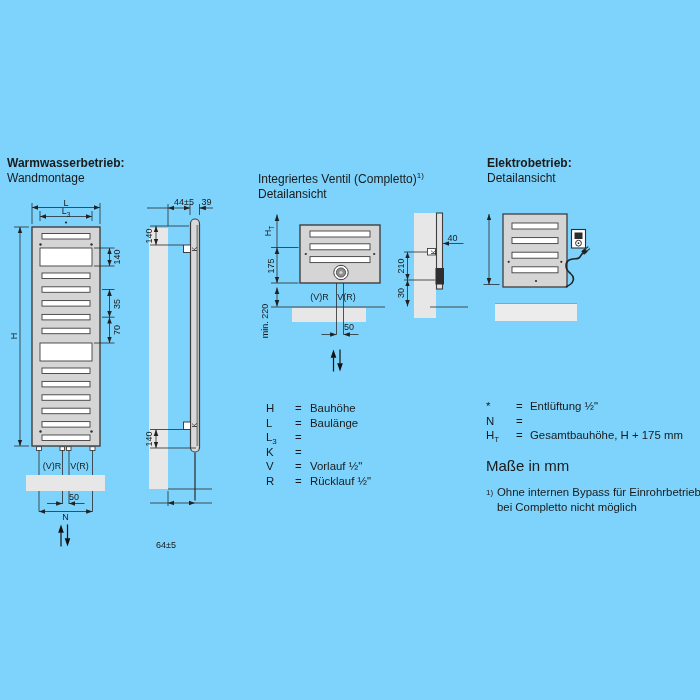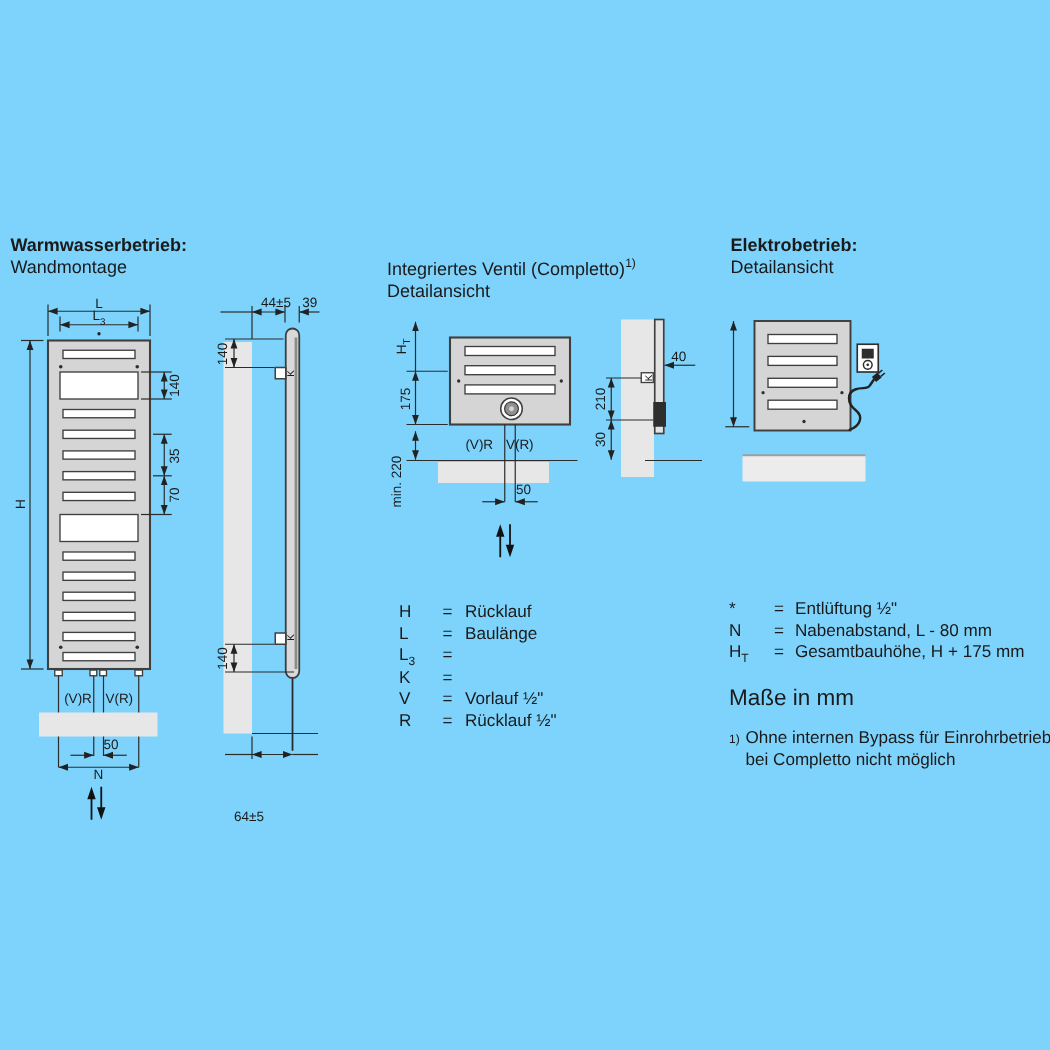--- a/index.html
+++ b/index.html
@@ -266,21 +266,21 @@
 
   <span class="hlab" style="left:452.5px;top:237.5px;text-align:center;">40</span>
   <span class="vlab klab" style="left:433.5px;top:251.5px;">K</span>
   <span class="vlab" style="left:400.5px;top:266px;">210</span>
   <span class="vlab" style="left:400.5px;top:293px;">30</span>
 
   <div class="legend lgl" style="left:266px;top:402px;width:218px;">
     <div class="lg-row">
         <span class="lg-sym"><span>H</span><sub class="lg-sub"></sub></span>
         <span class="lg-eq">=</span>
-        <span class="lg-text">Rücklauf</span>
+        <span class="lg-text">Bauhöhe</span>
       </div>
     <div class="lg-row">
         <span class="lg-sym"><span>L</span><sub class="lg-sub"></sub></span>
         <span class="lg-eq">=</span>
         <span class="lg-text">Baulänge</span>
       </div>
     <div class="lg-row">
         <span class="lg-sym"><span>L</span><sub class="lg-sub">3</sub></span>
         <span class="lg-eq">=</span>
       </div>
@@ -302,21 +302,20 @@
 
   <div class="legend lgr" style="left:486px;top:400px;width:214px;">
     <div class="lg-row">
         <span class="lg-sym"><span>*</span><sub class="lg-sub"></sub></span>
         <span class="lg-eq">=</span>
         <span class="lg-text">Entlüftung ½"</span>
       </div>
     <div class="lg-row">
         <span class="lg-sym"><span>N</span><sub class="lg-sub"></sub></span>
         <span class="lg-eq">=</span>
-        <span class="lg-text">Nabenabstand, L - 80 mm</span>
       </div>
     <div class="lg-row">
         <span class="lg-sym"><span>H</span><sub class="lg-sub">T</sub></span>
         <span class="lg-eq">=</span>
         <span class="lg-text">Gesamtbauhöhe, H + 175 mm</span>
       </div>
   </div>
 
   <div class="units" style="left:486px;top:457px;">Maße in mm</div>
 

